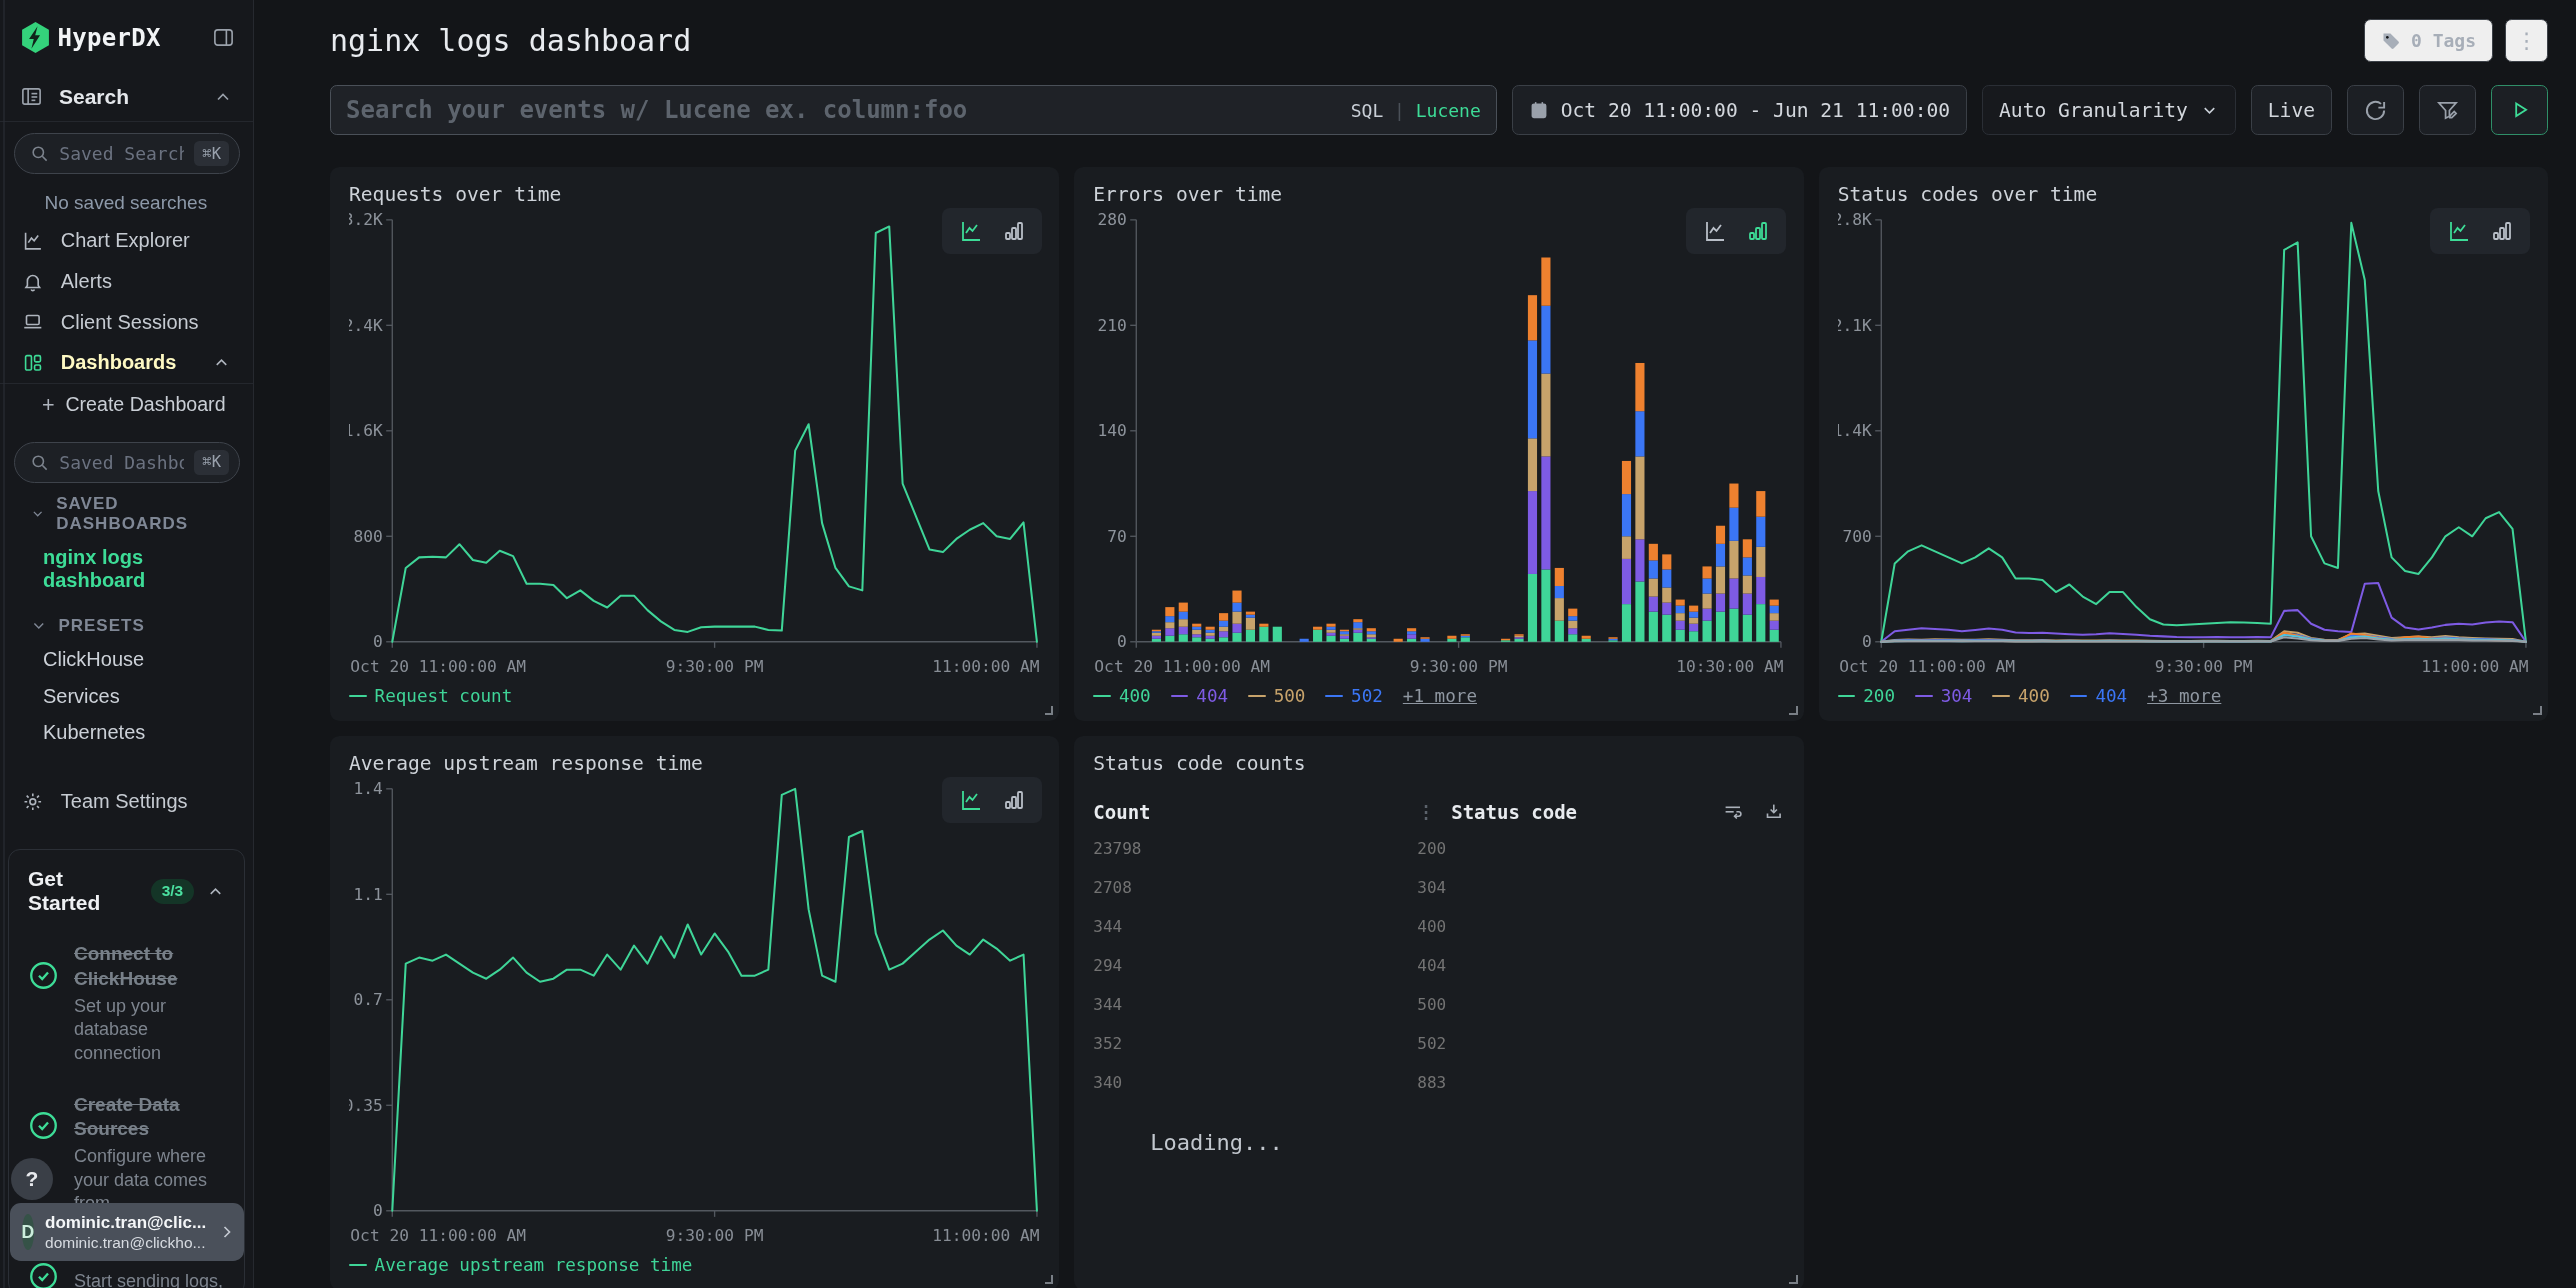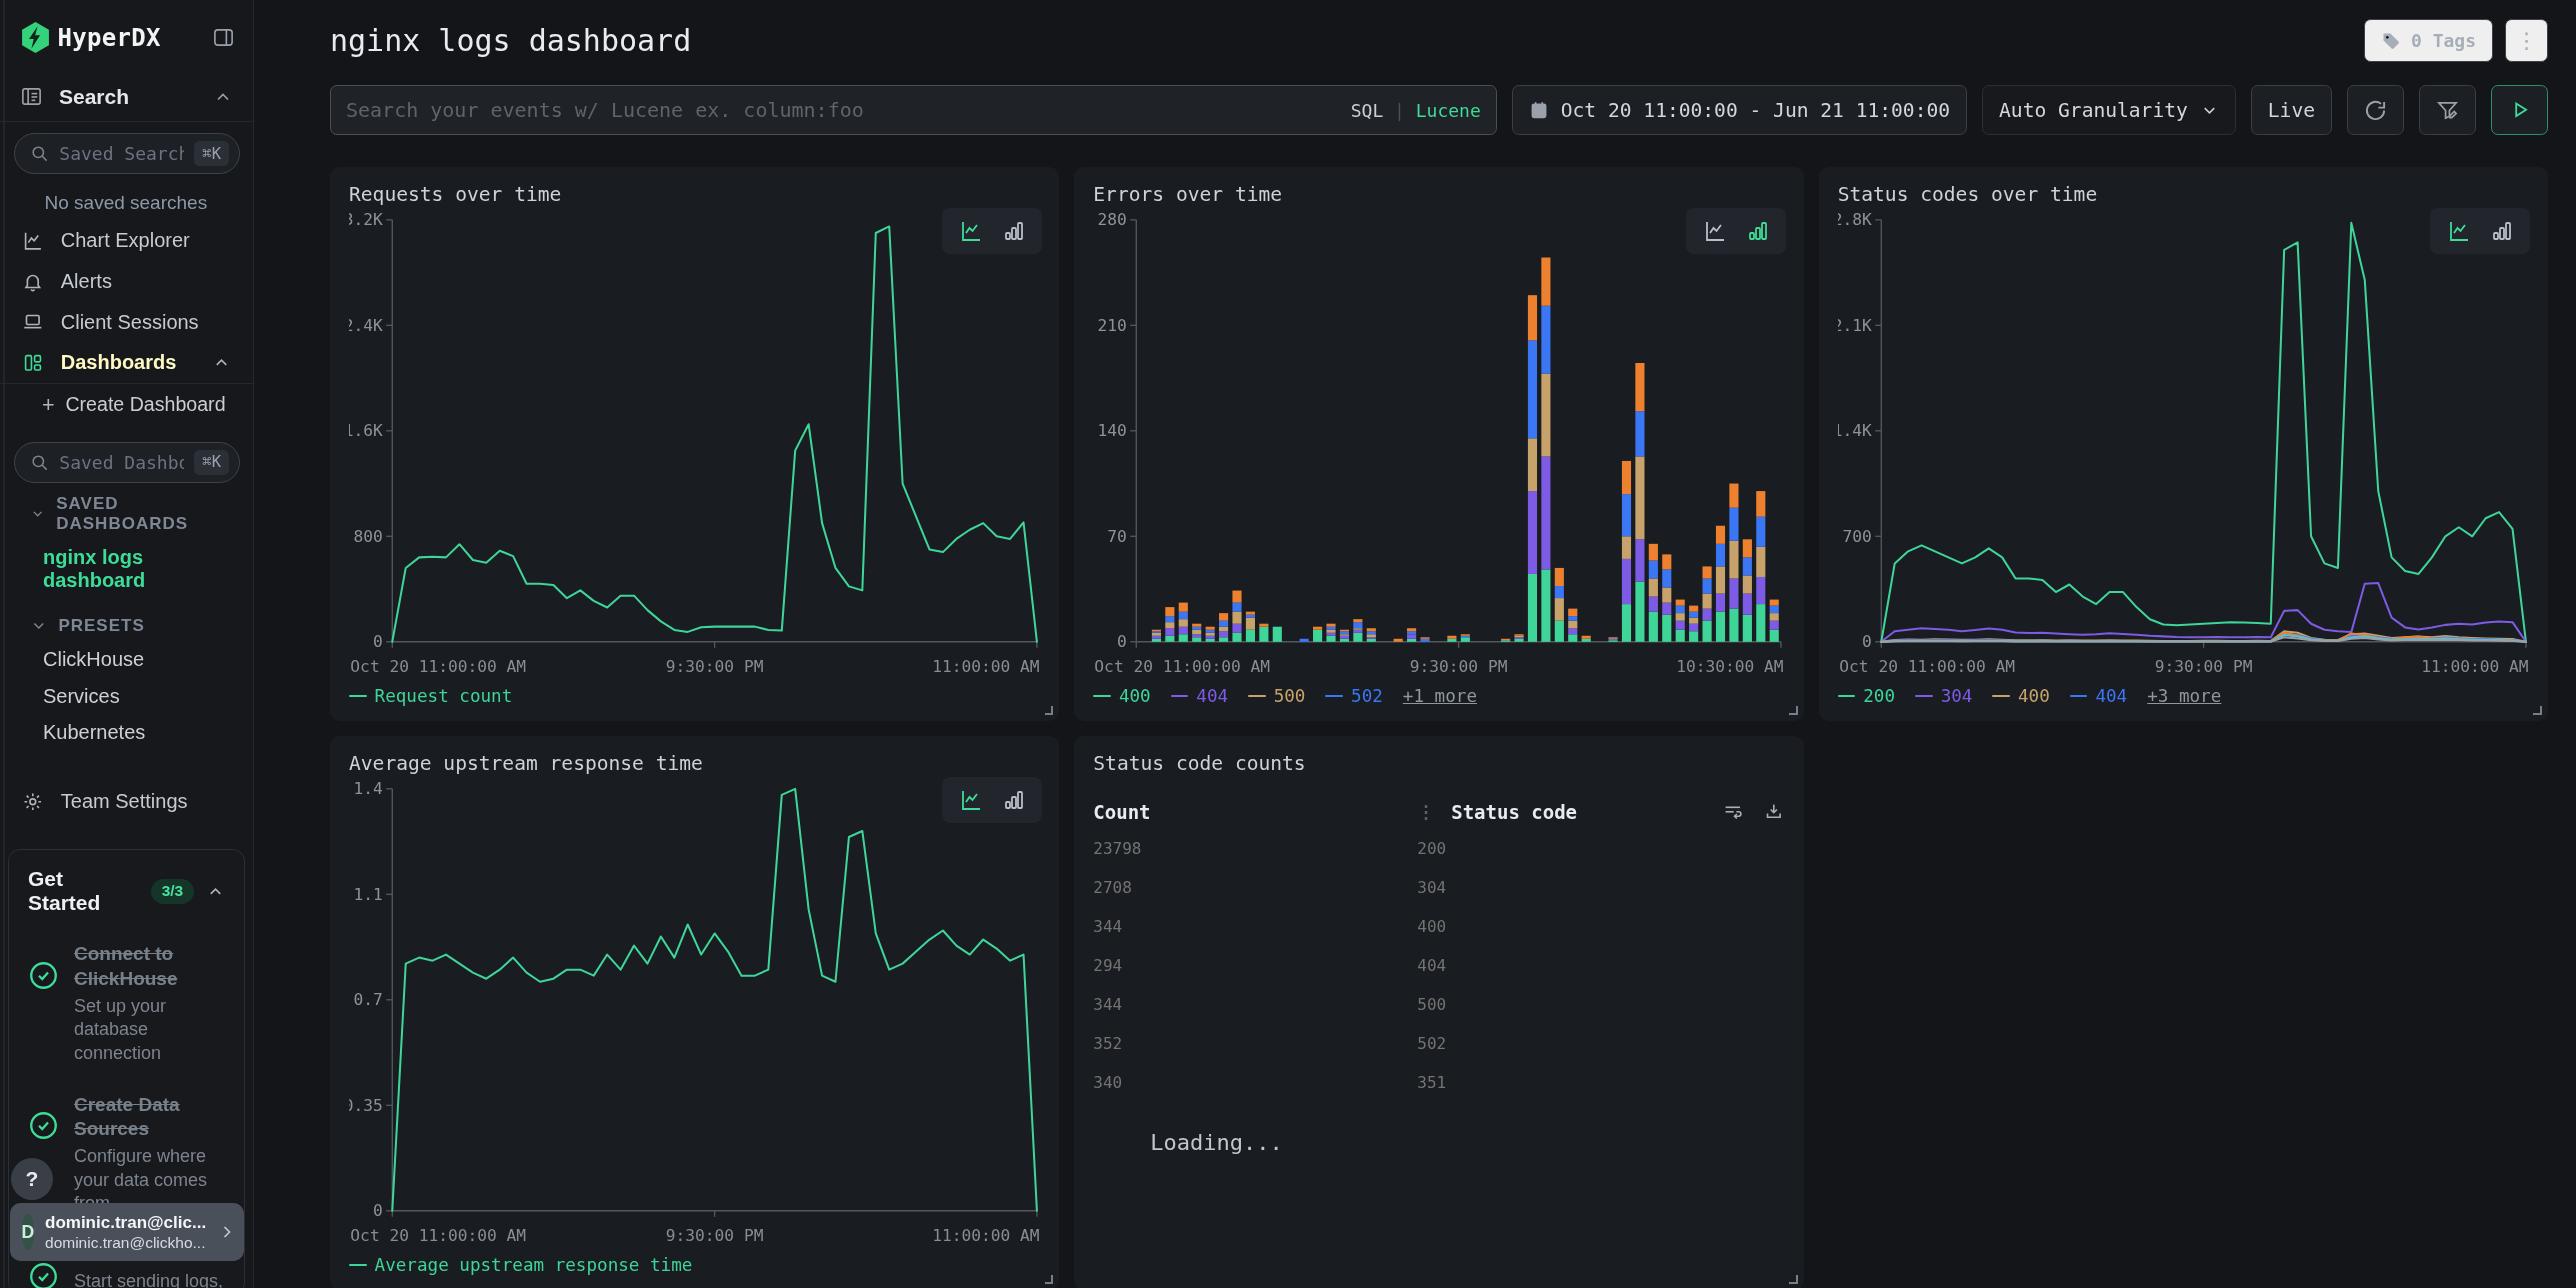--- a/index.html
+++ b/index.html
@@ -53,21 +53,21 @@
 
   
   .main { position:absolute; left:254px; top:0; right:0; bottom:0; padding:19px 28px 0 76px; }
   .head-row { display:flex; align-items:center; }
   .page-title { font-family:"DejaVu Sans Mono",monospace; font-size:30px; font-weight:500; color:#e8ebef; flex:1; }
   .tags-btn { height:43px; display:flex; align-items:center; gap:9.5px; border:1.4px solid #3c4148; border-radius:6.8px; padding:0 16px; color:#a7aeb8; font-size:18px; font-weight:bold; cursor:pointer; font-family:"DejaVu Sans Mono",monospace; }
   .dots-btn { width:43px; height:43px; border:1.4px solid #3c4148; border-radius:6.8px; margin-left:12px; color:#a7aeb8; font-size:21.6px; display:flex; align-items:center; justify-content:center; cursor:pointer; }
 
   .toolbar { display:flex; gap:15px; margin-top:23px; height:50px; }
   .search-box { flex:1; border:1.4px solid #4a5058; background:#1f2227; border-radius:6.8px; display:flex; align-items:center; padding:0 15px; gap:12px; }
-  .search-box input { flex:1; background:transparent; border:none; outline:none; color:#86efac; font-size:20px; font-family:"DejaVu Sans Mono",monospace; }
+  .search-box input { flex:1; background:transparent; border:none; outline:none; color:#86efac; font-size:24px; font-family:"DejaVu Sans Mono",monospace;font-weight:bold; }
   .search-box input::placeholder { color:#5d646d; }
   .qlang { display:flex; gap:10.8px; font-size:18px; font-family:"DejaVu Sans Mono",monospace; align-items:center; }
   .qlang .sql { color:#c9cfd7; cursor:pointer; }
   .qlang .pipe { color:#4a5058; }
   .qlang .lucene { color:#3ddc97; cursor:pointer; }
   .tb-btn { height:50px; border:1.4px solid #3a3f46; background:#1c1f24; border-radius:6.8px; display:flex; align-items:center; gap:12px; padding:0 16px; color:#d3d7dd; font-size:19.6px; font-family:"DejaVu Sans Mono",monospace; cursor:pointer; white-space:nowrap; }
   .tb-btn.flat { background:#17191d; border-color:#2a2e35; }
   .tb-btn.icon-only { width:57px; justify-content:center; padding:0; color:#9aa1ab; }
   .tb-btn.play { border-color:#2f8f68; color:#3ddc97; }
 
@@ -796,21 +796,21 @@
           <div class="table-row">
             <span class="col-count">344</span>
             <span>500</span>
           </div>
           <div class="table-row">
             <span class="col-count">352</span>
             <span>502</span>
           </div>
           <div class="table-row">
             <span class="col-count">340</span>
-            <span>351</span>
+            <span>883</span>
           </div>
         </div>
       <div class="loading">Loading...</div>
       <span class="resize-handle"></span>
     </section>
 
   </div>
 </div>
 
 

